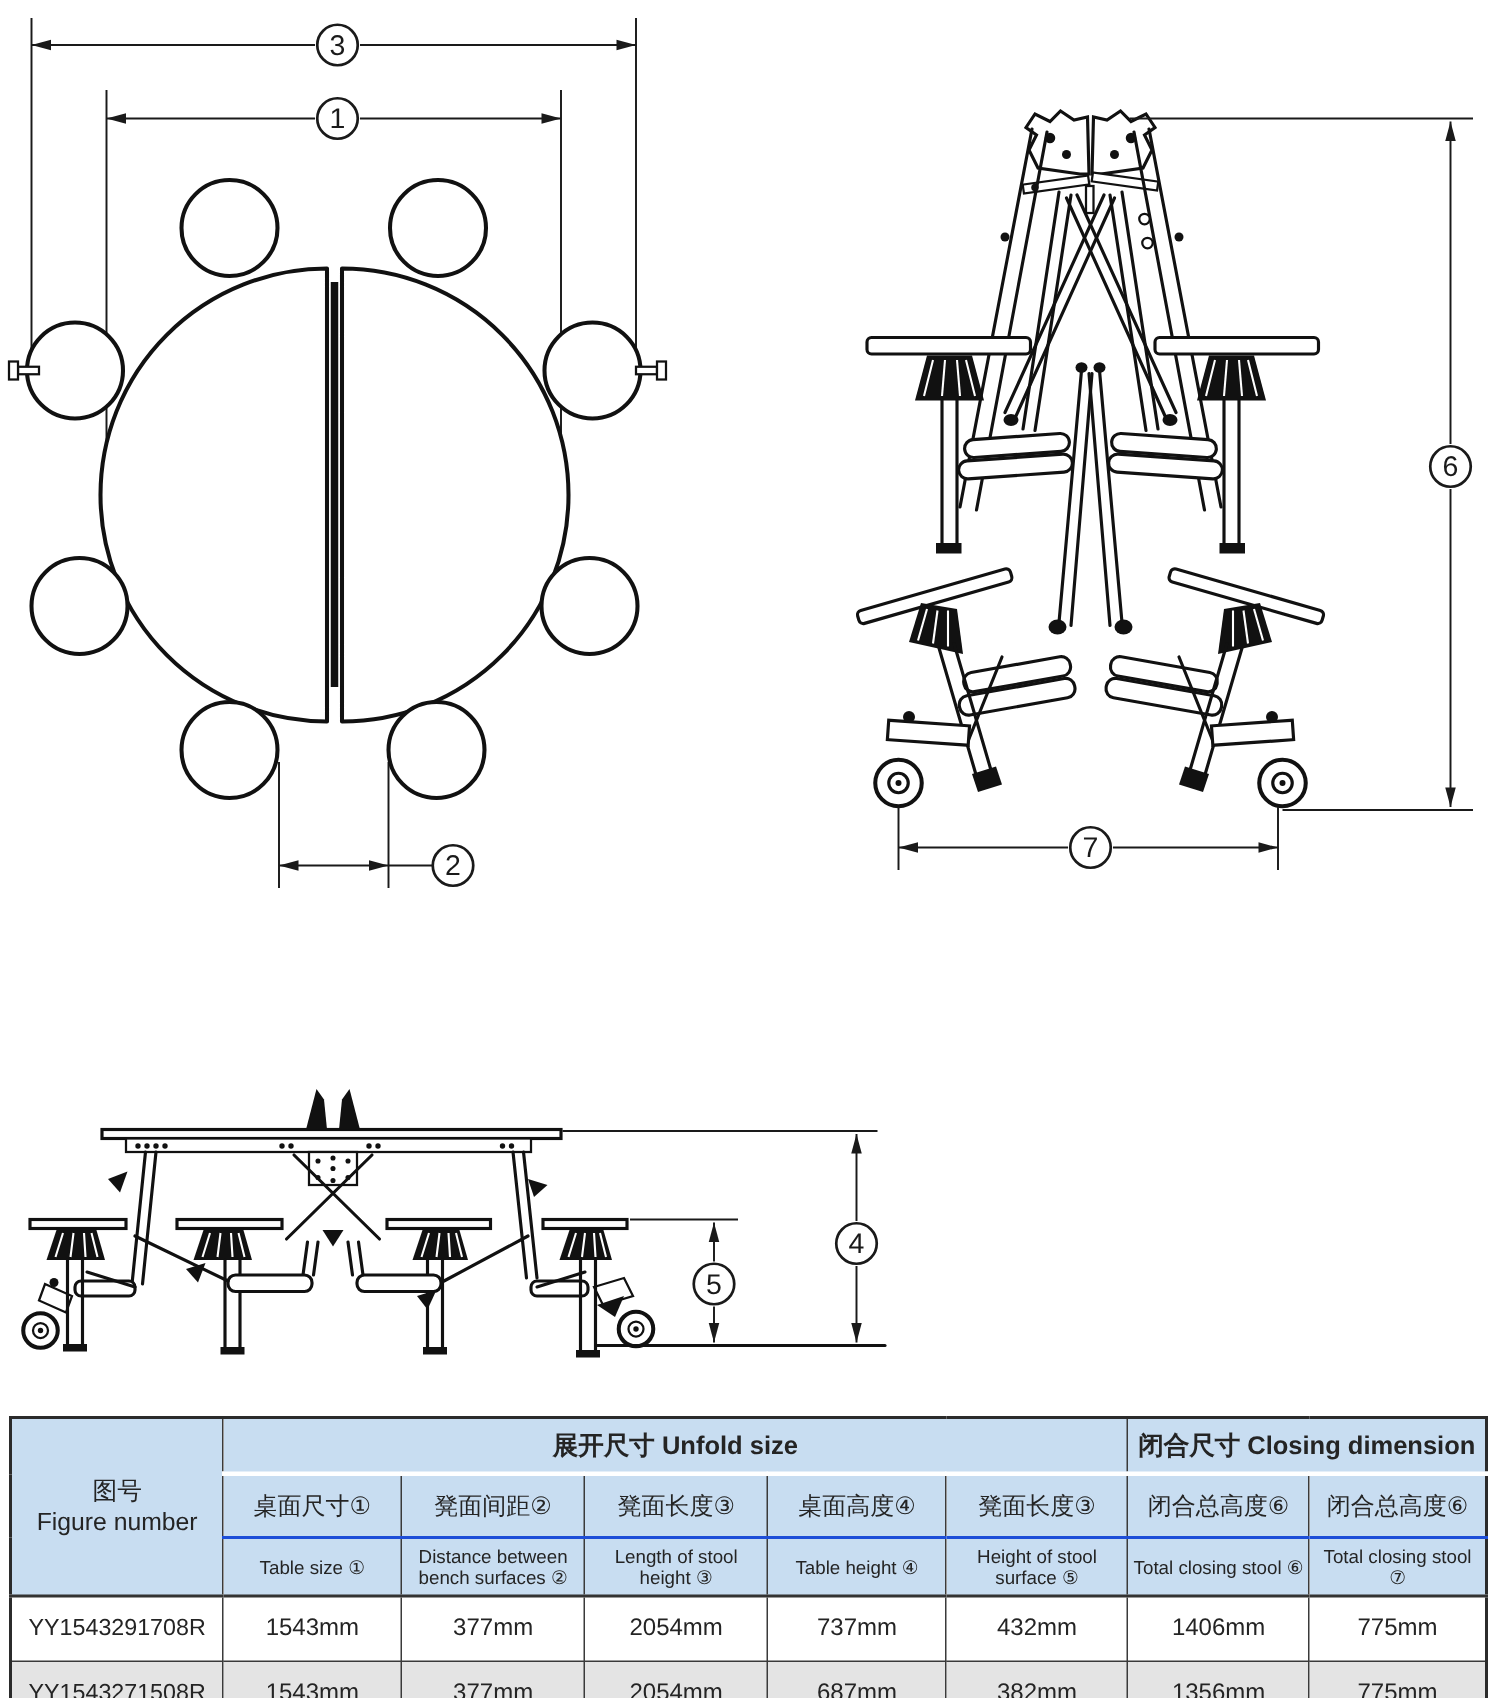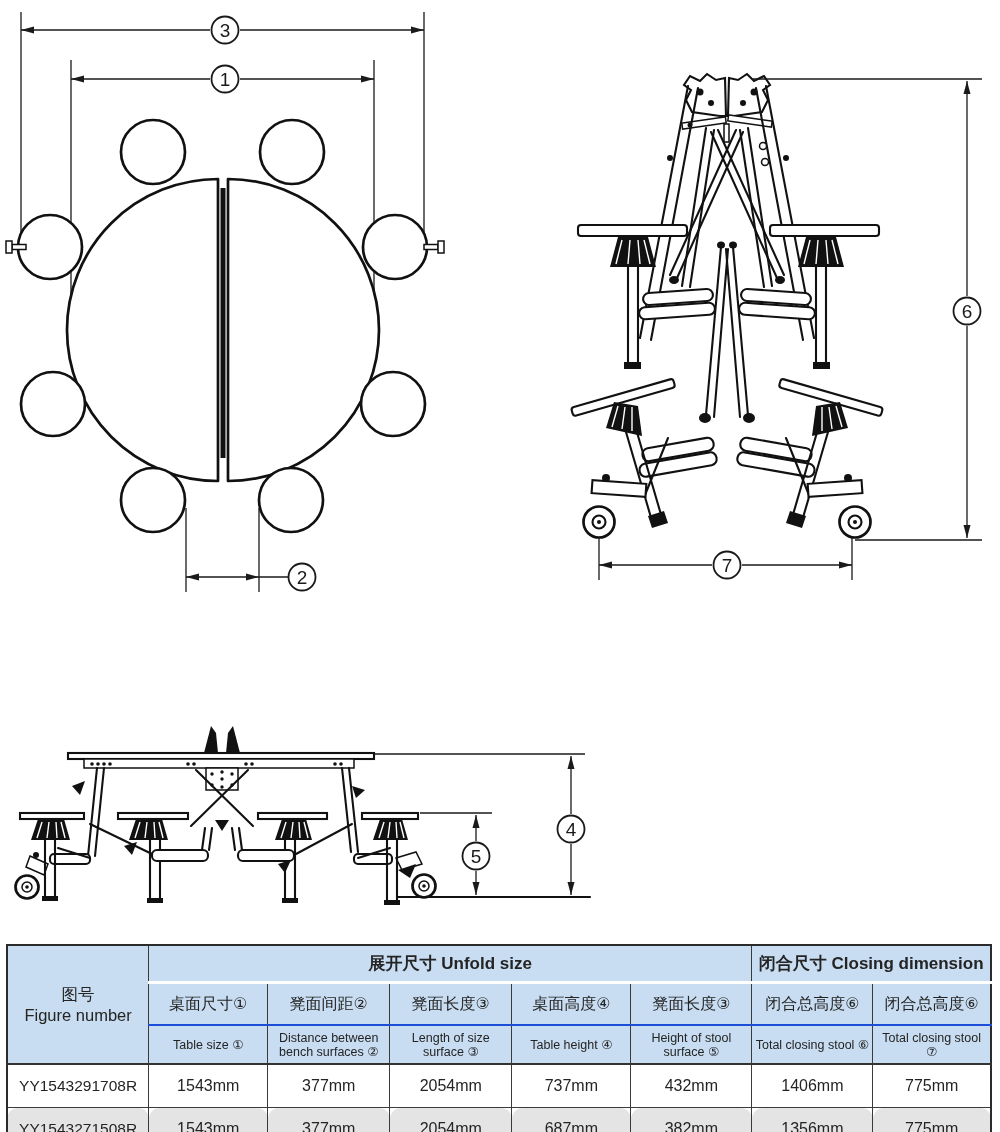--- a/index.html
+++ b/index.html
@@ -21,21 +21,21 @@
   }
   .spec-table td{
     border:1.6px solid #3a3a3a;text-align:center;vertical-align:middle;
     padding:2px 3px;color:#242424;overflow:hidden;
   }
   td.hdr{background:#c8ddf1;}
   td.band{font-size:17px;font-weight:bold;height:31px;border-bottom:3px solid #fff;margin-top:24px;}
   td.zh{font-size:16px;height:36px;border-bottom:2px solid #1d4ed8;}
   td.en{font-size:12.5px;line-height:1.12;height:33px;border-bottom:2.2px solid #333;text-align:center;}
   td.figcell{font-size:16.5px;line-height:1.25;border-bottom:2.2px solid #333;margin-left:16px;}
-  tr.data td{font-size:16px;height:38px;background:#ffffff;border-radius:11px;}
+  tr.data td{font-size:16px;height:38px;background:#ffffff;}
   tr.data td.fig{font-size:15.5px;}
   tr.alt td{background:#e4e4e4;}
 
   
   .ln{stroke:#111;fill:none;}
   .main{stroke-width:2.7;stroke-linejoin:round;stroke-linecap:round;}
   .mid{stroke-width:2.1;stroke-linecap:round;}
   .thin{stroke-width:1.5;stroke-linecap:round;}
   .dim{stroke:#1a1a1a;stroke-width:1.3;fill:none;}
   .arr{fill:#1a1a1a;stroke:none;}
@@ -419,21 +419,21 @@
       <td class="hdr zh">凳面间距②</td>
       <td class="hdr zh">凳面长度③</td>
       <td class="hdr zh">桌面高度④</td>
       <td class="hdr zh">凳面长度③</td>
       <td class="hdr zh">闭合总高度⑥</td>
       <td class="hdr zh">闭合总高度⑥</td>
     </tr>
     <tr>
       <td class="hdr en">Table size ①</td>
       <td class="hdr en">Distance between bench surfaces ②</td>
-      <td class="hdr en">Length of size surface ③</td>
+      <td class="hdr en">Length of stool height ③</td>
       <td class="hdr en">Table height ④</td>
       <td class="hdr en">Height of stool surface ⑤</td>
       <td class="hdr en">Total closing stool ⑥</td>
       <td class="hdr en">Total closing stool ⑦</td>
     </tr>
     <tr class="data">
       <td class="fig">YY1543291708R</td>
       <td>1543mm</td>
       <td>377mm</td>
       <td>2054mm</td>

